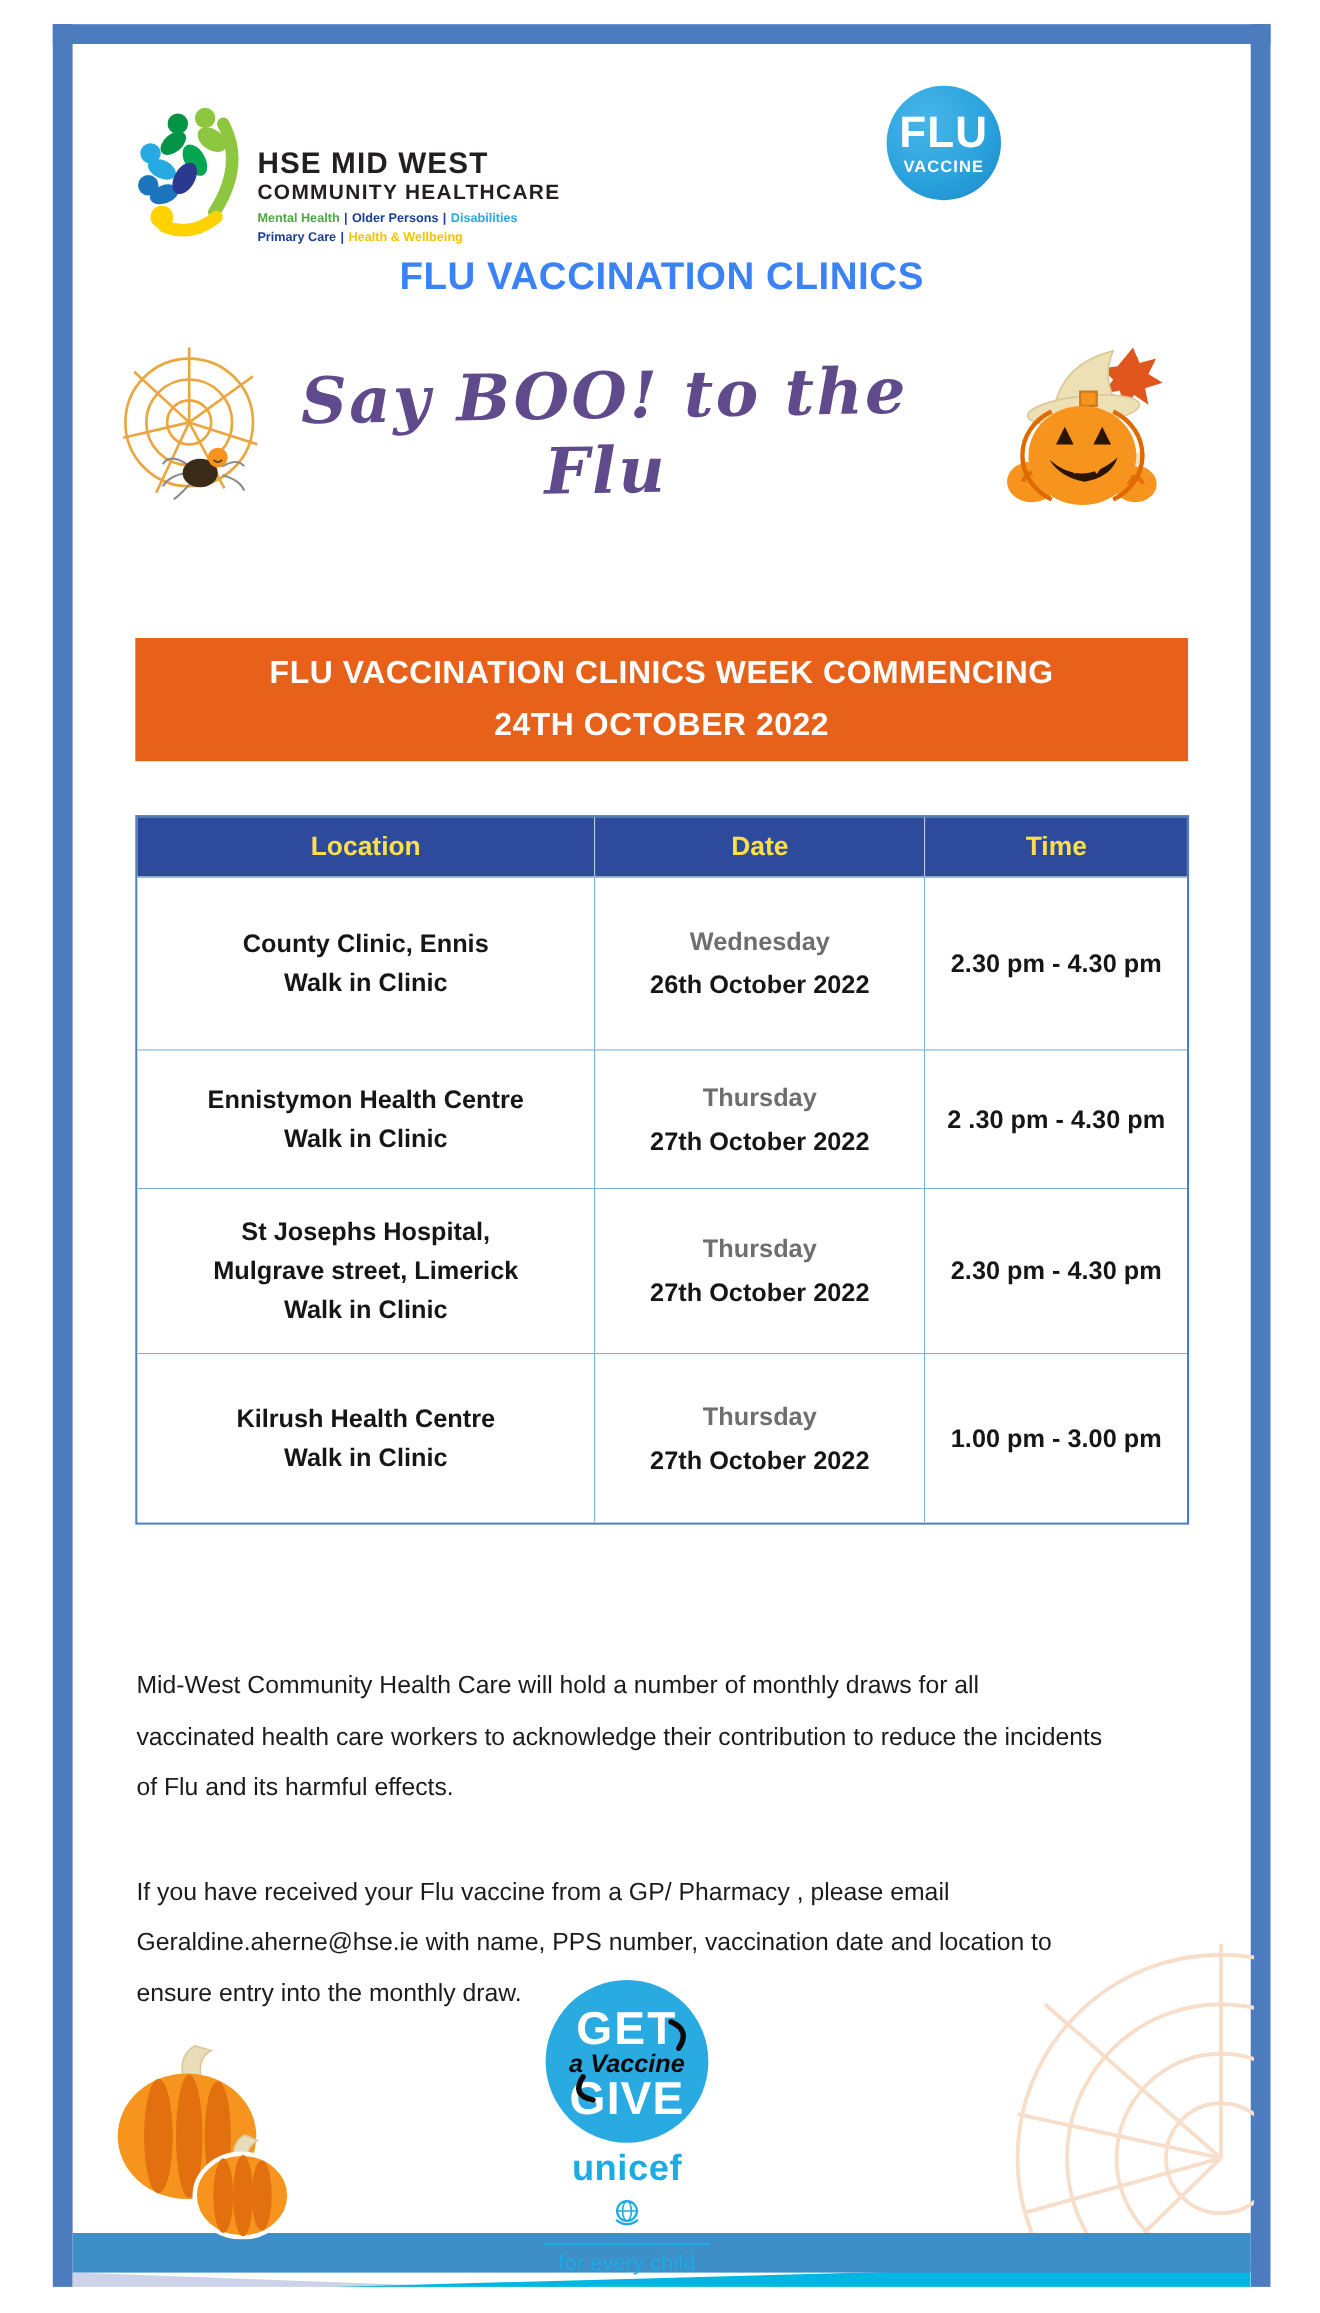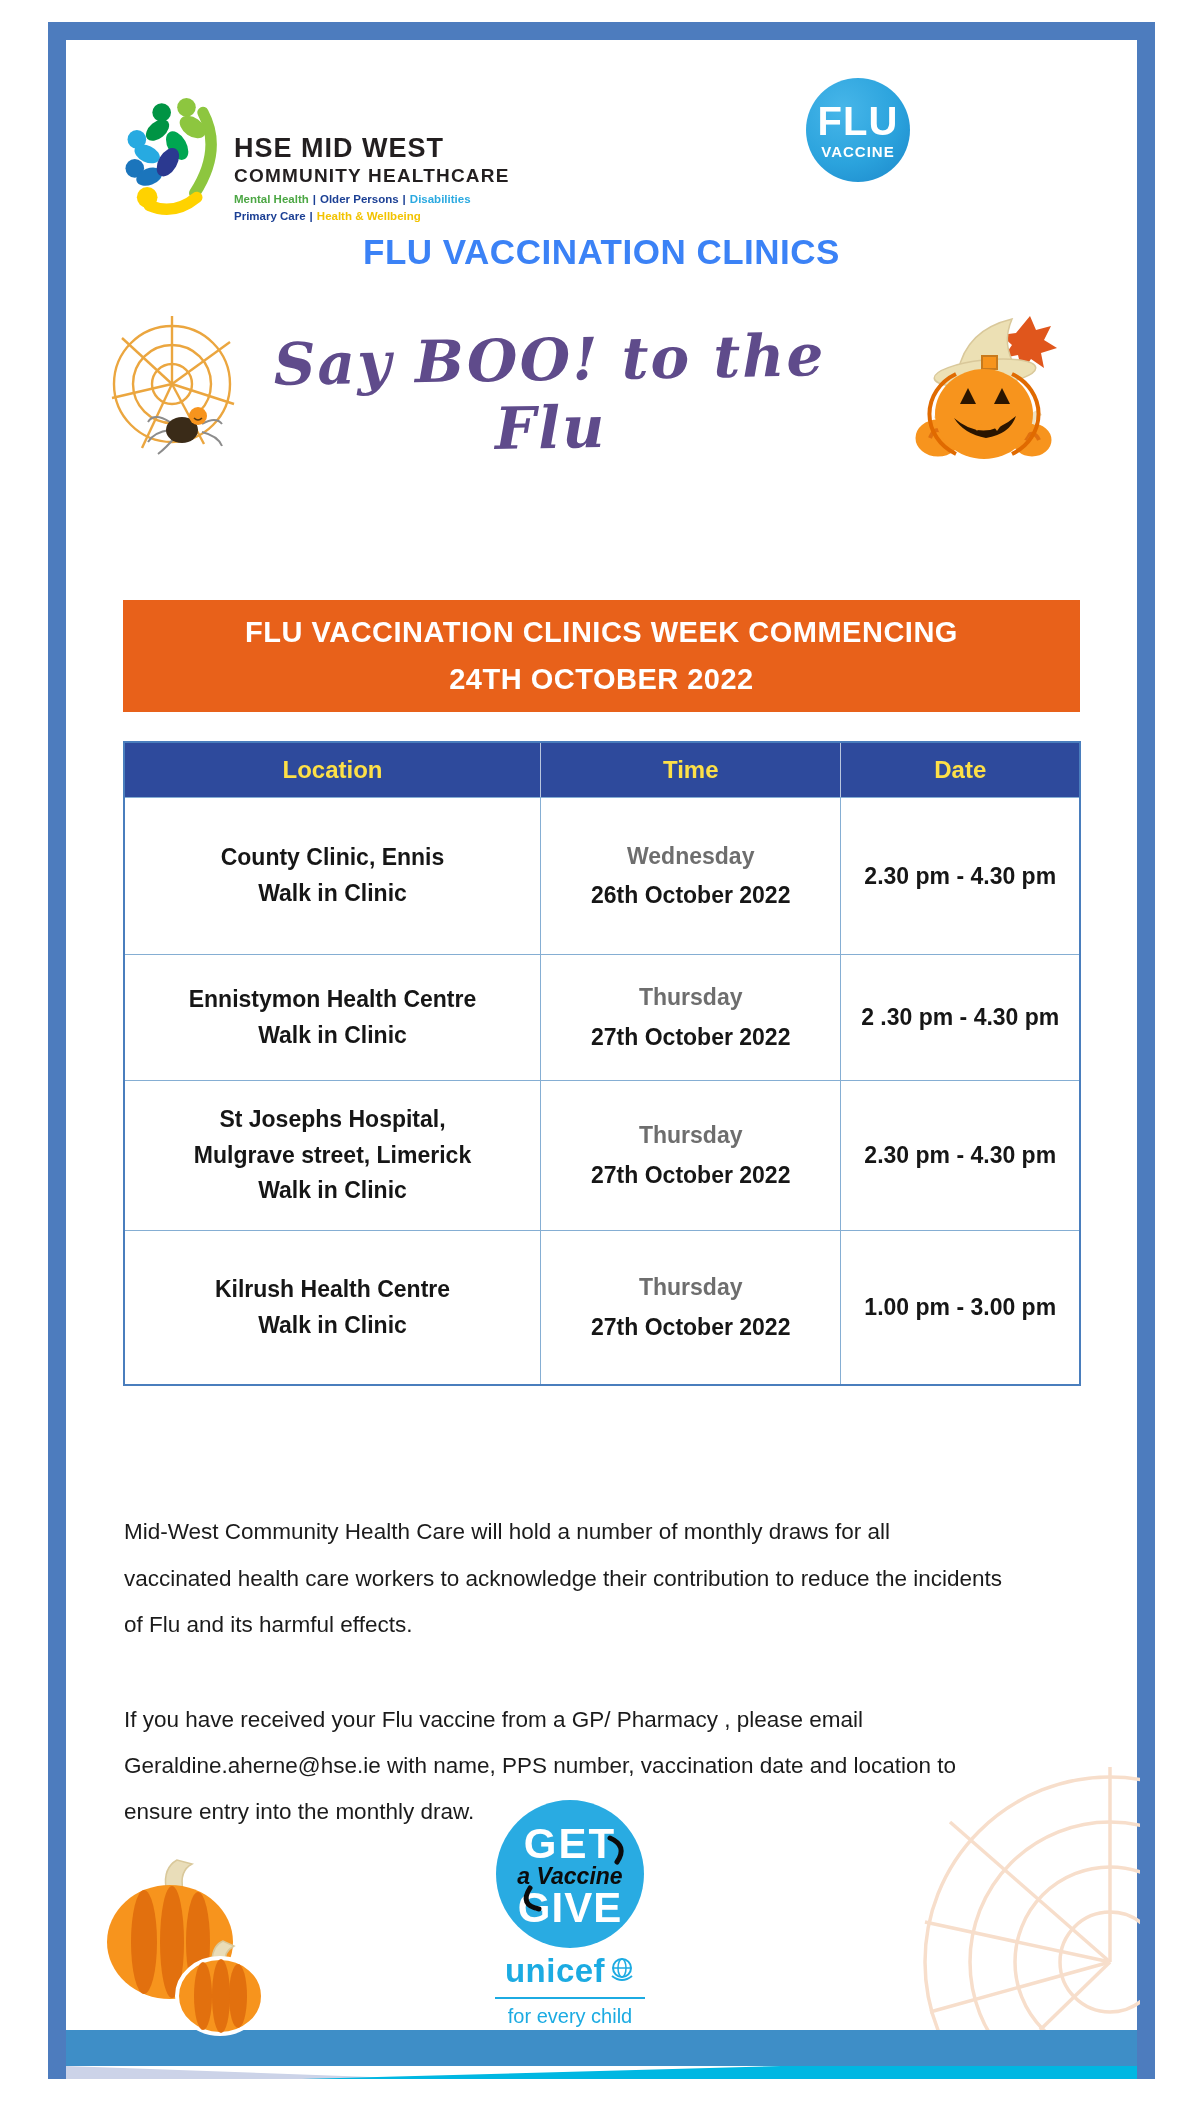--- a/index.html
+++ b/index.html
@@ -31,21 +31,21 @@
   .tag1{color:#2472b9;} .tag2{color:#29a8e0;}
 
   
   .main-title{left:66px;top:232px;width:1071px;text-align:center;font-size:35px;font-weight:bold;
               color:#3b82f6;letter-spacing:0.5px;}
   .slogan{left:230px;top:326px;width:640px;text-align:center;font-family:"DejaVu Serif",serif;
           font-style:italic;font-weight:bold;font-size:58px;color:#5f4b8b;transform:rotate(-1deg);
           letter-spacing:2px;}
 
   
-  .banner{left:123px;top:600px;width:957px;height:112px;background:#e8611a;color:#ffffff;
+  .banner{left:123px;top:580px;width:957px;height:112px;background:#e8611a;color:#ffffff;
           display:flex;flex-direction:column;align-items:center;justify-content:center;
           font-size:29px;font-weight:bold;letter-spacing:0.5px;line-height:47px;text-align:center;}
 
   
   .clinic-table{left:123px;top:741px;width:958px;border:2px solid #4a7ebd;box-sizing:border-box;
                 display:grid;grid-template-columns:43.5% 31.5% 25%;}
   .cell{display:flex;flex-direction:column;align-items:center;justify-content:center;
         border-left:1px solid #85aed3;border-top:1px solid #85aed3;box-sizing:border-box;
         text-align:center;background:#fff;}
   .cell.c0{border-left:none;}
@@ -63,21 +63,21 @@
 
   
   .bottom-bar{left:66px;top:2030px;width:1071px;height:36px;background:#3e8ec7;z-index:3;}
   .cyan-strip{left:66px;top:2054px;width:1071px;height:25px;background:#00b7e2;z-index:2;
               clip-path:polygon(22% 100%,100% 10%,100% 100%);}
   .lavender-wedge{left:66px;top:2066px;width:360px;height:13px;background:#ccd3e8;z-index:1;
               clip-path:polygon(0 0,100% 100%,0 100%);}
 
   .unicef-block{left:455px;top:1952px;width:230px;text-align:center;z-index:4;}
   .unicef-name{display:inline-flex;align-items:center;gap:4px;font-size:33px;font-weight:bold;
-               color:#1cabe2;letter-spacing:0.5px;}
+               color:#1cabe2;letter-spacing:0.5px;flex-direction:column;}
   .unicef-rule{width:150px;height:2px;background:#1cabe2;margin:7px auto 6px auto;}
   .unicef-tag{font-size:20px;color:#1cabe2;}
 
   svg text{font-family:"Liberation Sans",sans-serif;}
 </style>
 </head>
 <body>
 
 <div class="page">
 
@@ -172,22 +172,22 @@
     </svg>
   </span>
 
   <div class="abs banner">
     <div>FLU VACCINATION CLINICS WEEK COMMENCING</div>
     <div>24TH OCTOBER 2022</div>
   </div>
 
   <div class="abs clinic-table">
     <div class="cell hrow c0">Location</div>
+    <div class="cell hrow">Date</div>
     <div class="cell hrow">Time</div>
-    <div class="cell hrow">Date</div>
 
     <div class="cell r1 c0">
         <span class="loc">County Clinic, Ennis
 Walk in Clinic</span>
       </div>
     <div class="cell r1">
         <span class="day">Wednesday</span>
         <span class="date">26th October 2022</span>
       </div>
     <div class="cell r1">

